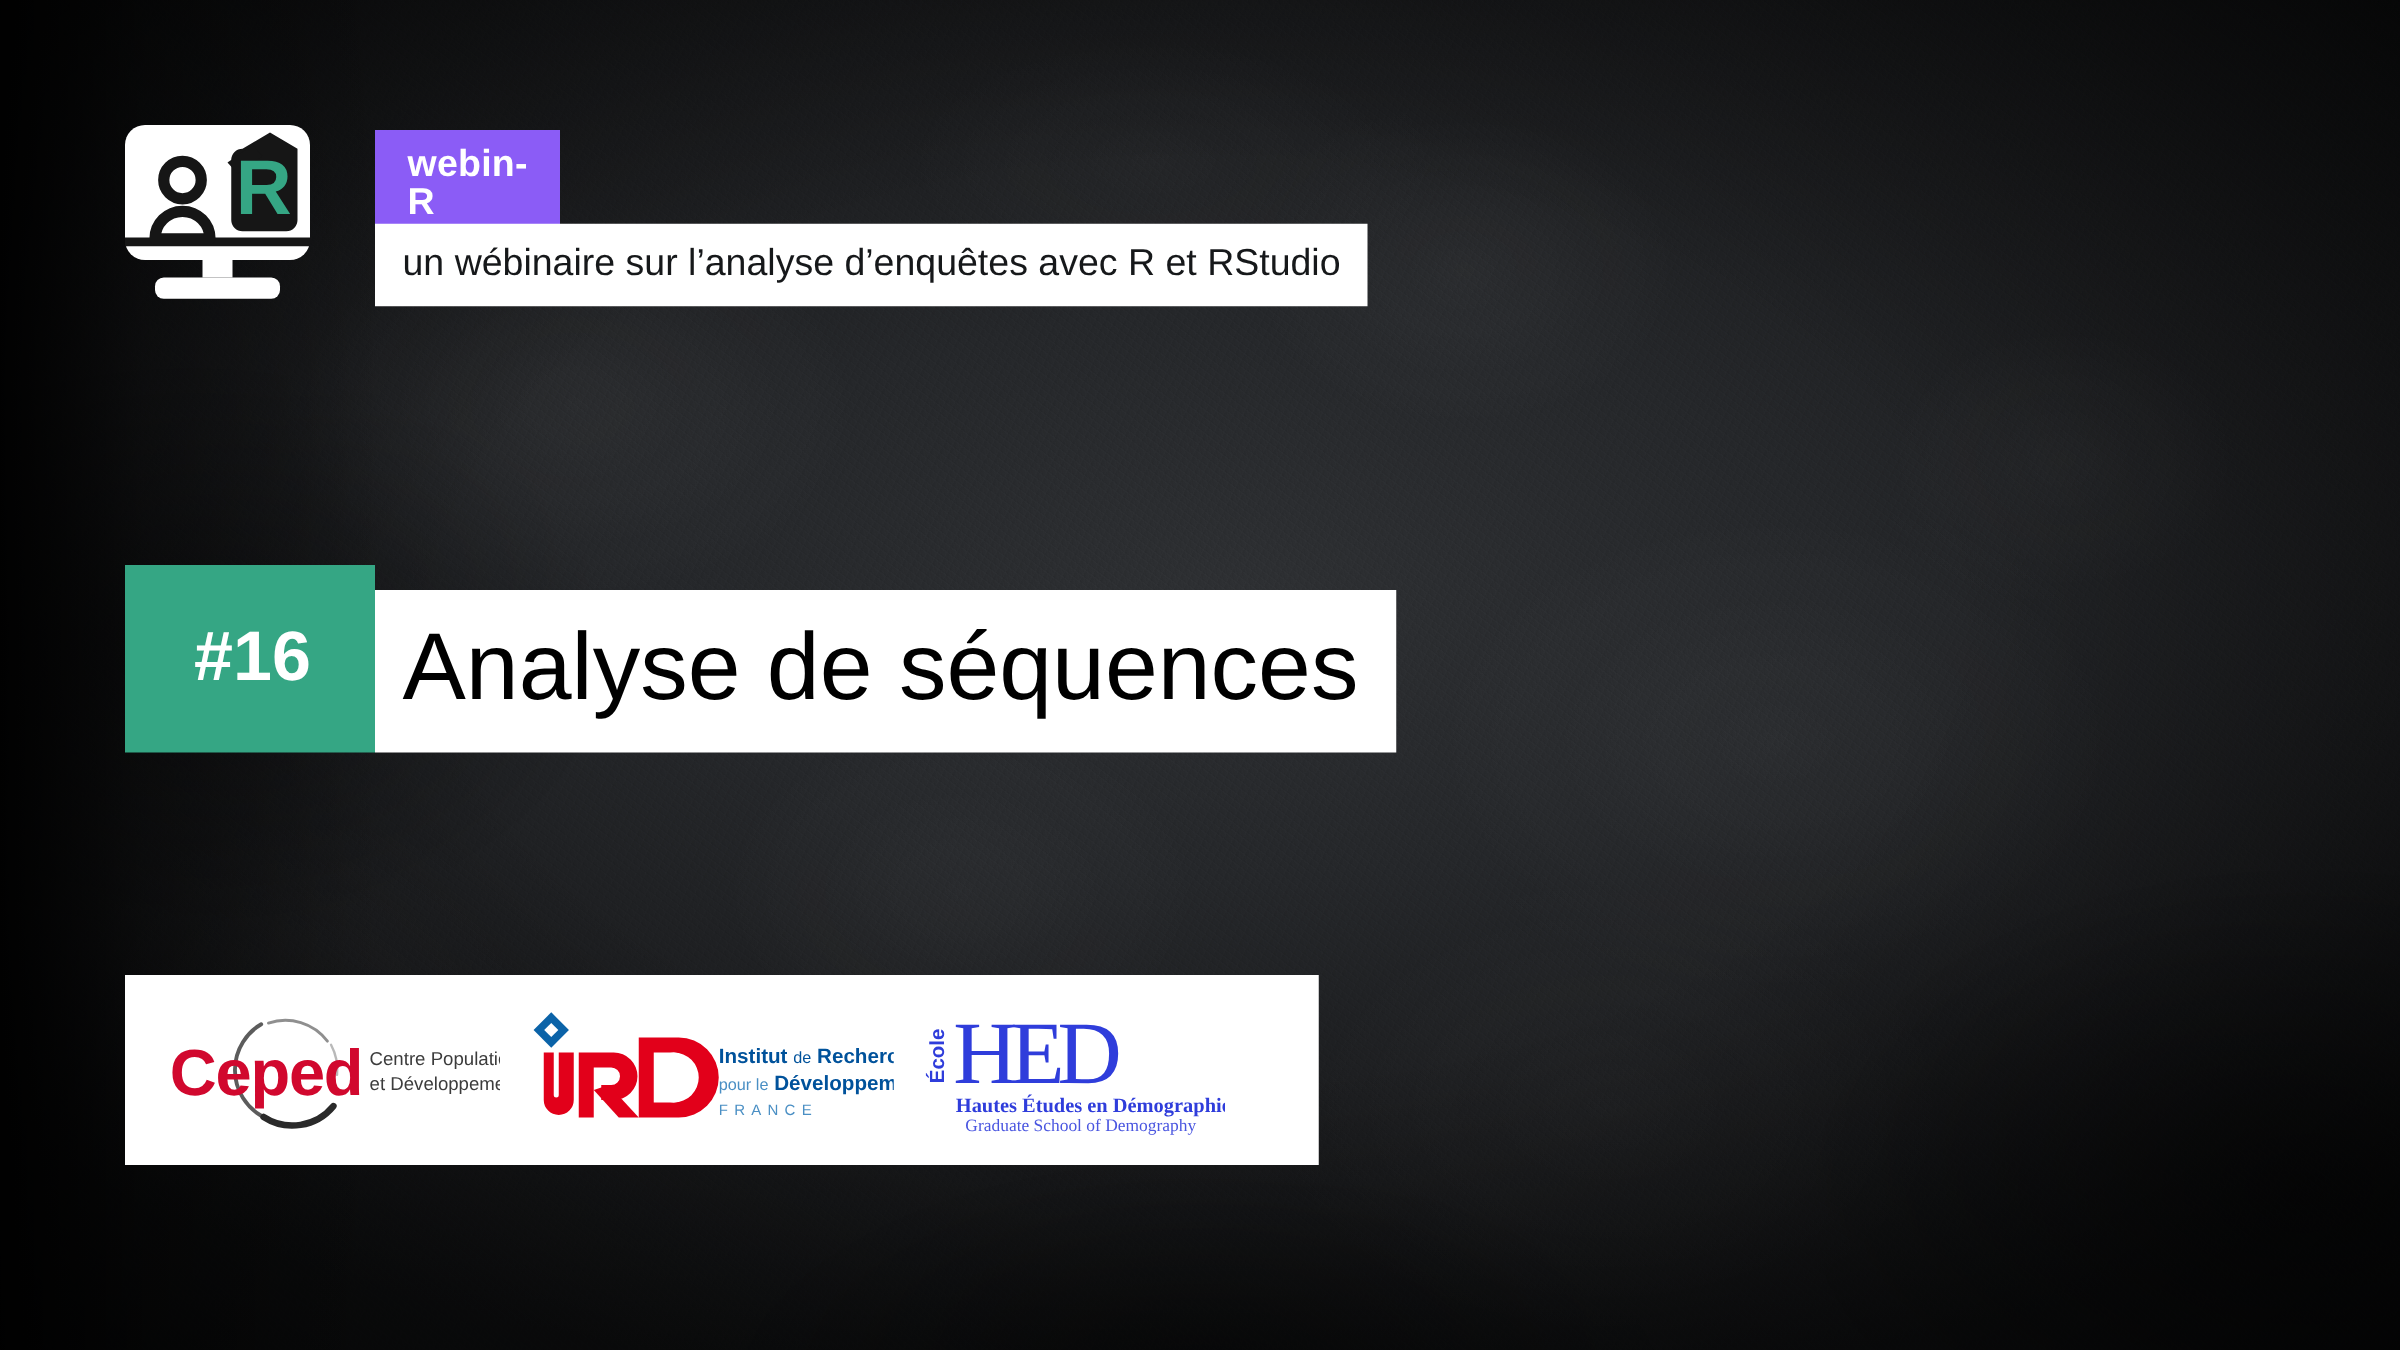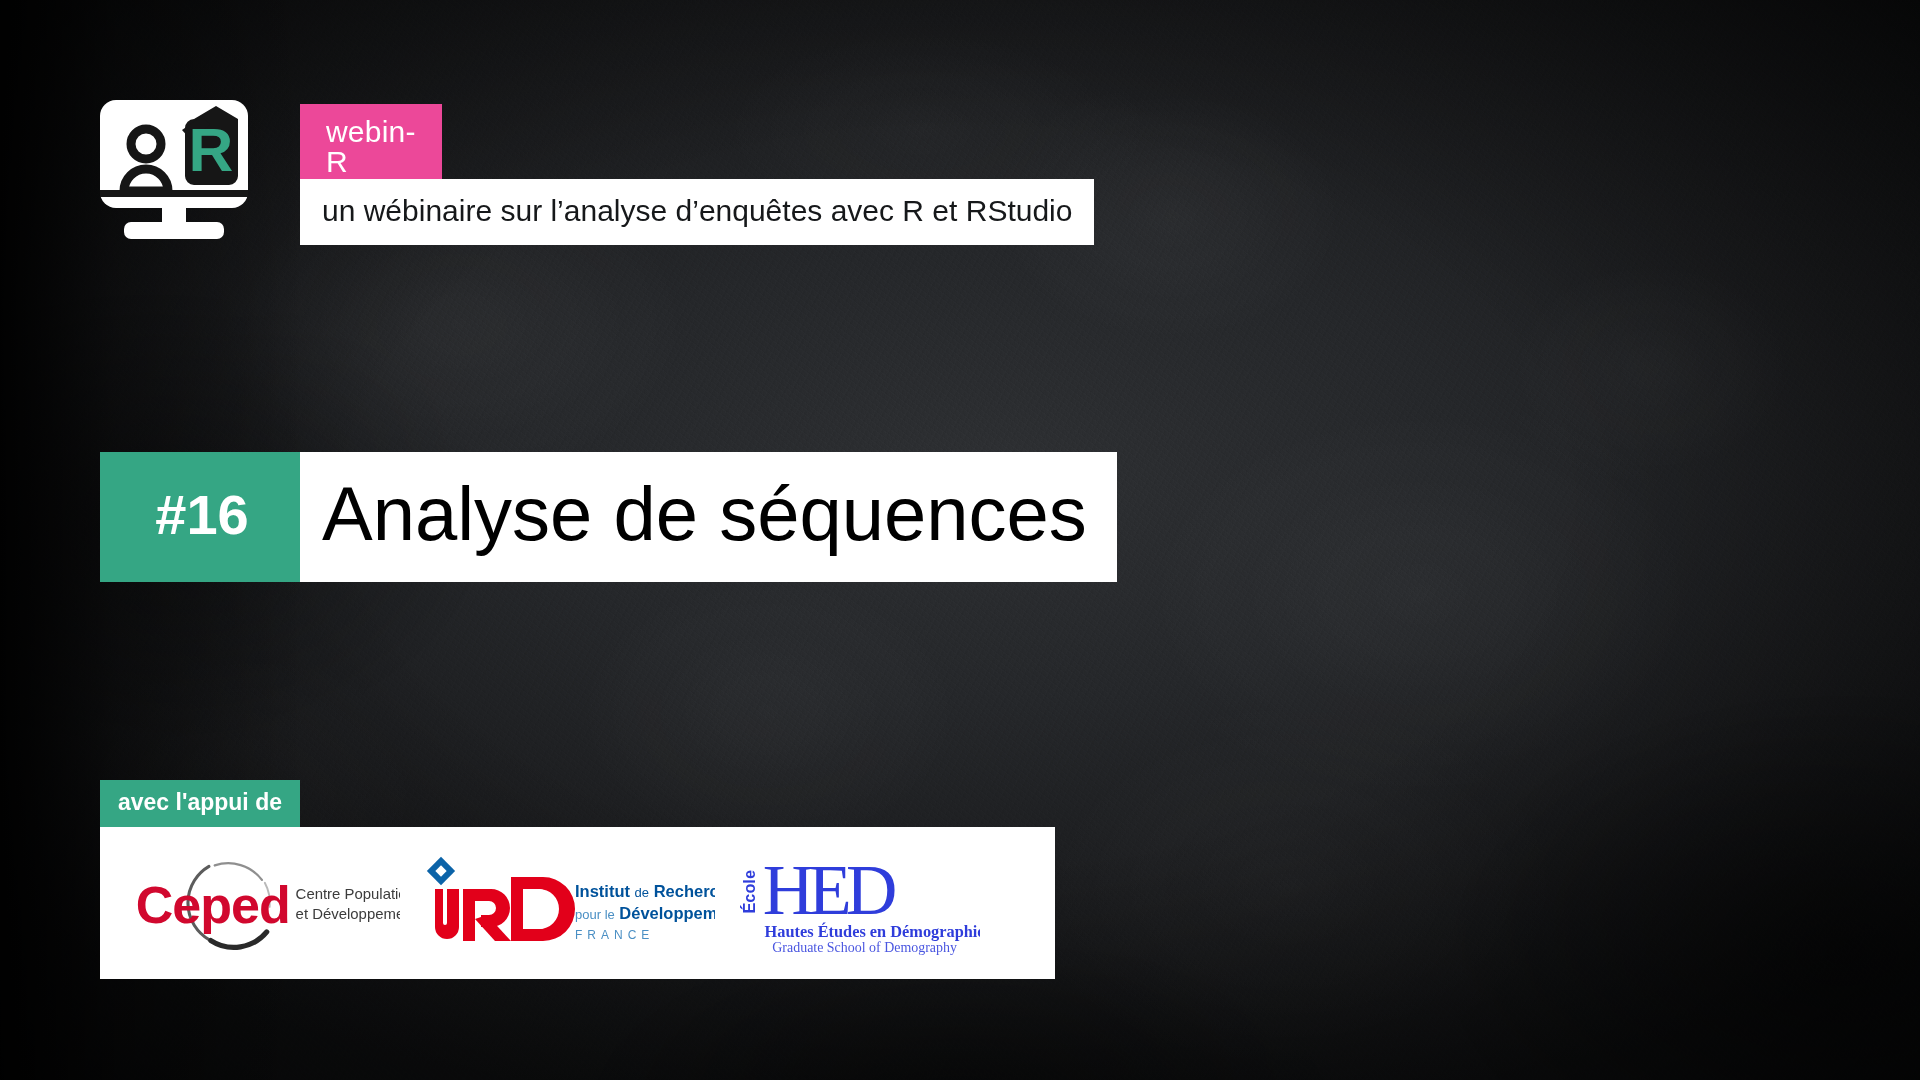--- a/index.html
+++ b/index.html
@@ -55,25 +55,25 @@
   
   .header { position:absolute; left:0; top:0; }
 
   .logo-mark {
     position:absolute; left:98px; top:92px;
     width:152px; height:152px;
   }
 
   .brand-badge {
     position:absolute; left:300px; top:104px;
-    background:#ec4899;
+    background:#8b5cf6;
     padding:13px 26px 15px 26px;
     color:#ffffff;
     font-size:30px;
-    font-weight:normal;
+    font-weight:bold;
     letter-spacing:.2px;
     line-height:1;
   }
   .brand-sub {
     position:absolute; left:300px; top:179px;
     background:#ffffff;
     color:#16181a;
     font-size:30px;
     font-weight:400;
     line-height:1;
@@ -101,20 +101,21 @@
   }
   .title-text {
     background:#ffffff;
     color:#000000;
     font-size:76px;
     font-weight:400;
     line-height:1;
     display:flex; align-items:center;
     padding:24px 30px 30px 22px;
     white-space:nowrap;
+    margin-top:20px;
   }
 
   
   .partners { position:absolute; left:100px; top:780px; }
   .partners-label {
     display:inline-block;
     background:#35a684;
     color:#ffffff;
     font-size:23px;
     font-weight:bold;
@@ -175,21 +176,20 @@
     <div class="brand-sub">un wébinaire sur l’analyse d’enquêtes avec R et RStudio</div>
   </div>
 
   <div class="title-row">
     <div class="title-num">#16</div>
     <div class="title-text">Analyse de séquences</div>
   </div>
 
   <div class="partners">
 
-    <div class="partners-label">avec l'appui de</div>
 
     <div class="partners-bar">
 
       <div class="logo-slot slot-ceped">
         <svg viewBox="0 0 290 108" width="280" height="104" aria-hidden="true">
 
           <path d="M92 16 A44 44 0 0 0 92 92" fill="none" stroke="#4a4a4a" stroke-width="3.2" stroke-linecap="round" opacity=".9"></path>
           <path d="M94 93 A44 44 0 0 0 152 84" fill="none" stroke="#2a2a2a" stroke-width="5.4" stroke-linecap="round"></path>
           <path d="M98 15 A44 44 0 0 1 147 30" fill="none" stroke="#6a6a6a" stroke-width="2.4" stroke-linecap="round" opacity=".75"></path>
           <path d="M150 33 A44 44 0 0 1 155 58" fill="none" stroke="#8a8a8a" stroke-width="2" stroke-linecap="round" opacity=".6"></path>

